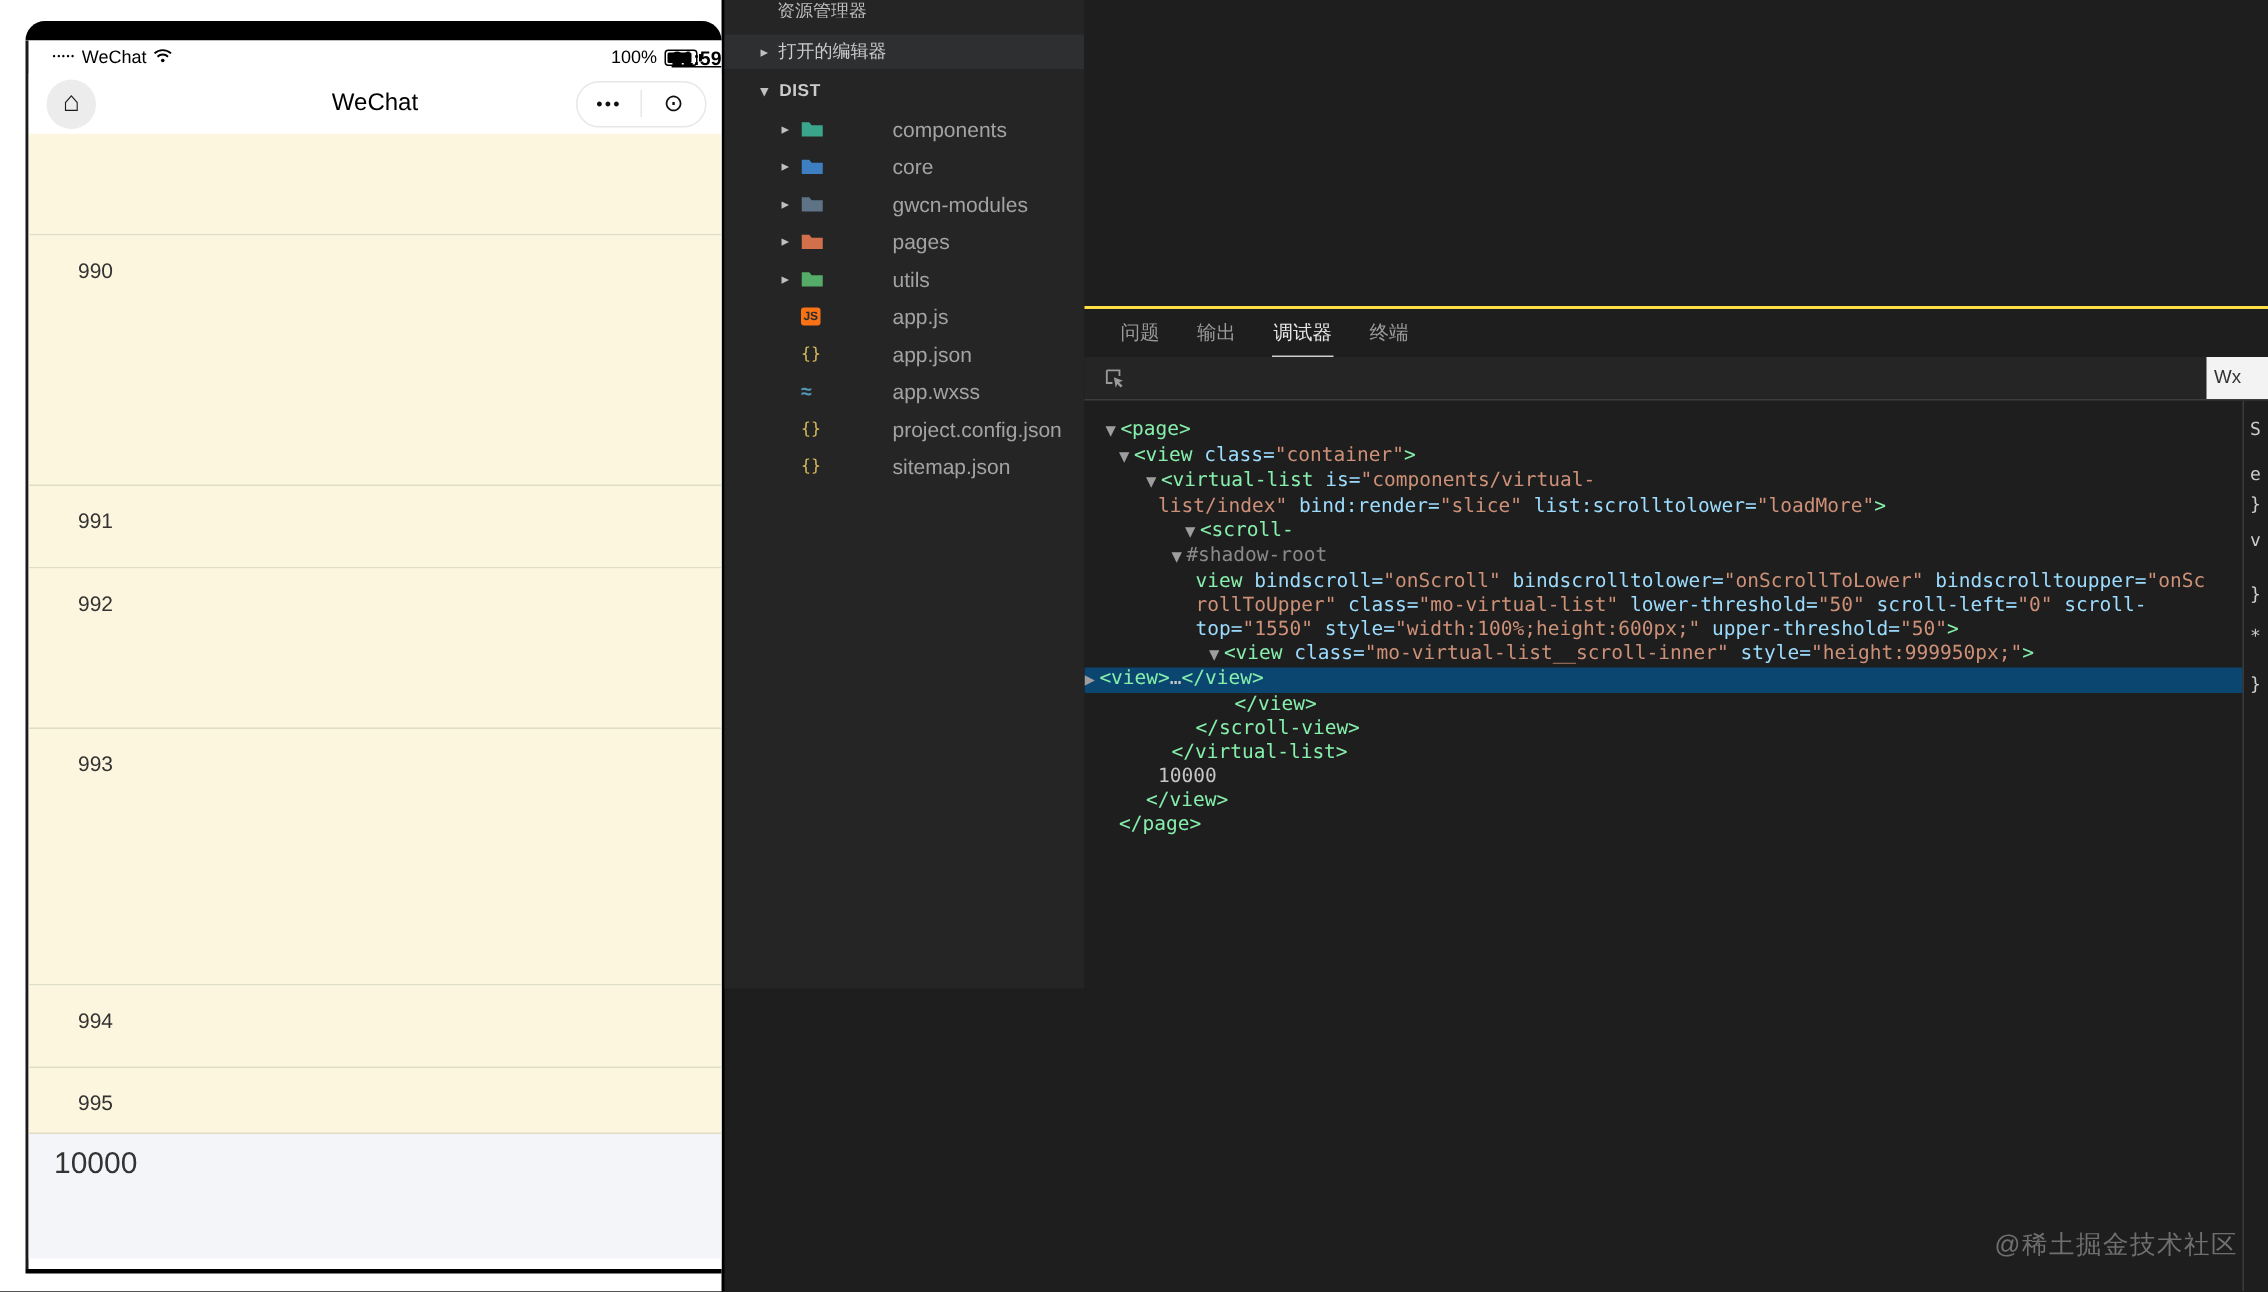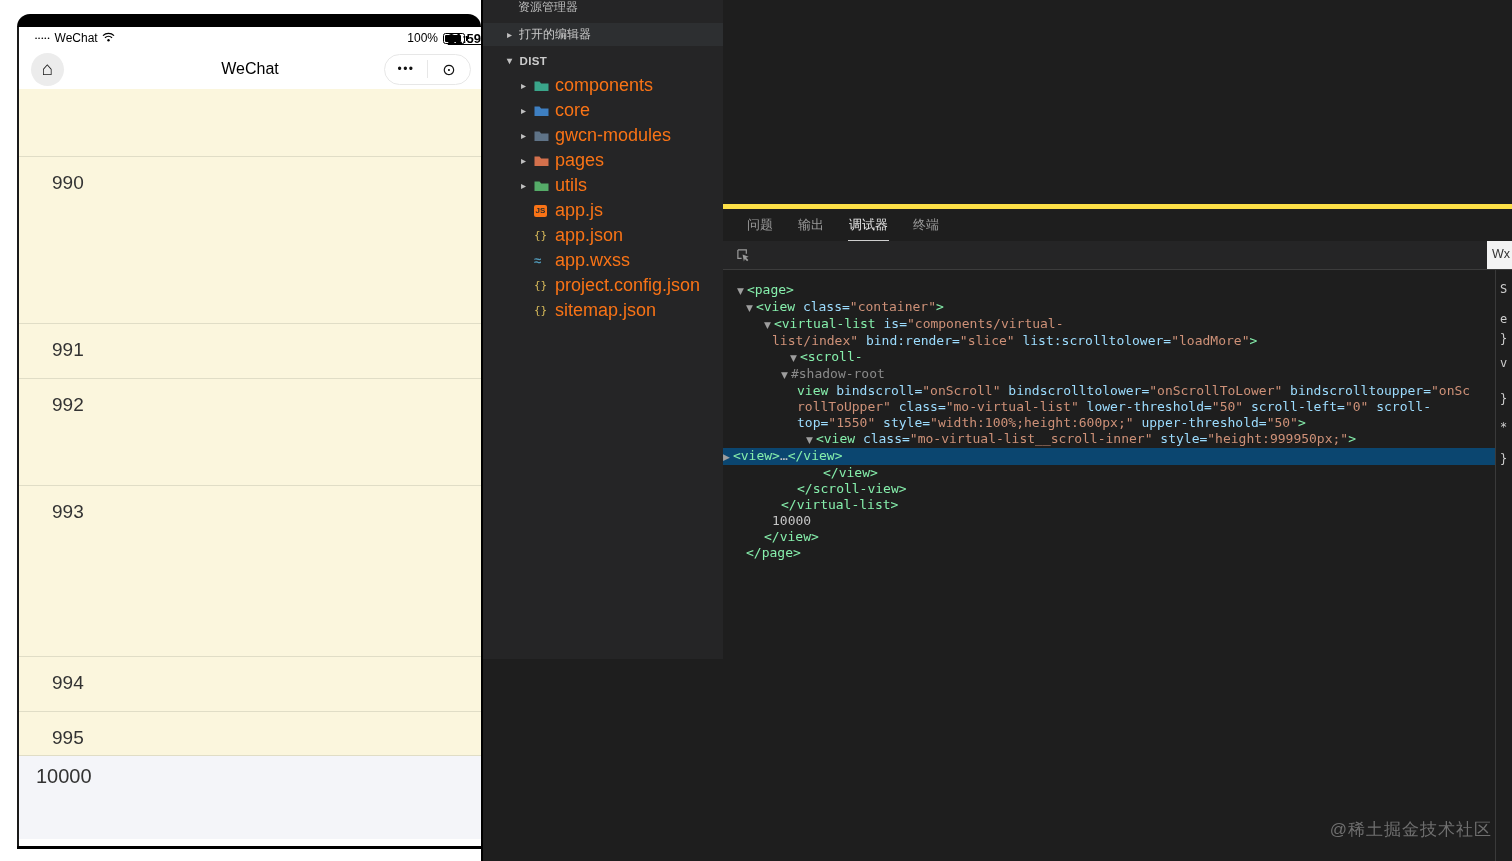--- a/index.html
+++ b/index.html
@@ -26,48 +26,48 @@
   .navbar { height:40px; flex:none; position:relative; display:flex; align-items:center; background:#fff; }
   .home-btn { position:absolute; left:12px; width:33px; height:33px; border-radius:50%; background:#ececec; display:flex; align-items:center; justify-content:center; font-size:19px; color:#1a1a1a; cursor:pointer; }
   .nav-title { width:100%; text-align:center; font-size:16px; color:#000; }
   .capsule { position:absolute; right:10px; width:87px; height:31px; border:1px solid #e7e7e7; border-radius:16px; background:#fff; display:flex; align-items:center; }
   .cap-dots { flex:1; text-align:center; font-size:12px; letter-spacing:1.5px; color:#111; cursor:pointer; }
   .cap-div { width:1px; height:18px; background:#e7e7e7; }
   .cap-target { flex:1; text-align:center; font-size:16px; color:#111; cursor:pointer; }
 
   .phone-list { flex:none; }
   .p-item { background:#fbf6dd; border-bottom:1px solid #e0ddc6; }
-  .p-num { font-size:19px; color:#333; padding:15px 0 0 33px; }
+  .p-num { font-size:14px; color:#333; padding:15px 0 0 33px; }
   .p-footer { height:83px; background:#f4f5f9; font-size:20px; color:#333; padding:9px 0 0 17px; }
 
   
   .explorer { width:240px; height:659px; background:#252526; flex:none; color:#ccc; overflow:hidden; }
   .exp-title { height:14px; overflow:hidden; padding-left:35px; font-size:12px; color:#bcbcbc; line-height:18px; margin-top:-2px; margin-bottom:11px; }
   .exp-section { height:23px; background:#2d2f31; display:flex; align-items:center; padding-left:24px; gap:7px; font-size:12px; color:#cccccc; cursor:pointer; }
   .exp-root { height:25px; display:flex; align-items:center; padding-left:24px; gap:7px; font-size:11.5px; font-weight:bold; letter-spacing:.4px; color:#cccccc; cursor:pointer; margin-top:2px; }
   .chev { font-size:10px; color:#c0c0c0; }
   .exp-row { height:25px; display:flex; align-items:center; padding-left:38px; cursor:pointer; }
   .exp-chev { width:13px; font-size:10px; color:#c0c0c0; flex:none; }
   .exp-icon { width:21px; flex:none; display:flex; align-items:center; }
   .ic-js { font-size:8px; font-weight:bold; color:#2b2b2b; background:#f97316; width:13px; height:12px; display:flex; align-items:center; justify-content:center; border-radius:2px; }
   .ic-json { font-size:11px; color:#d7ba5a; font-family:"DejaVu Sans Mono",monospace; }
   .ic-wxss { font-size:13px; color:#519aba; font-weight:bold; }
-  .exp-label { font-size:18px; color:#f97316; }
+  .exp-label { font-size:14px; color:#a3a3a3;margin-left:40px; }
 
   
   .right { flex:1; height:861px; display:flex; flex-direction:column; background:#1e1e1e; position:relative; }
   .editor-empty { height:204px; flex:none; background:#1e1e1e; }
-  .panel { flex:1; border-top:5px solid #fde047; display:flex; flex-direction:column; position:relative; }
+  .panel { flex:1; border-top:2px solid #fde047; display:flex; flex-direction:column; position:relative; }
   .panel-tabs { height:32px; flex:none; display:flex; align-items:stretch; padding-left:23px; gap:23px; }
   .ptab { font-size:13px; color:#9a9a9a; display:flex; align-items:center; cursor:pointer; border-bottom:1px solid transparent; padding:0 1px; }
   .ptab.active { color:#e7e7e7; border-bottom-color:#cfcfcf; }
   .dt-bar { height:29px; flex:none; background:#252526; border-bottom:1px solid #3c3c3c; display:flex; align-items:center; padding-left:13px; position:relative; }
   .dt-inspect { margin-right:27px; display:flex; cursor:pointer; }
   .dt-tab { font-size:12.5px; color:#b5b5b5; margin-right:29px; cursor:pointer; white-space:nowrap; }
-  .wx-tab { position:absolute; right:0; top:0; bottom:0; width:25px; background:#f3f3f3; color:#333; font-size:12.5px; padding:6px 0 0 5px; overflow:hidden; cursor:pointer; }
+  .wx-tab { position:absolute; right:0; top:0; bottom:0; width:41px; background:#f3f3f3; color:#333; font-size:12.5px; padding:6px 0 0 5px; overflow:hidden; cursor:pointer; }
   .dom-area { flex:1; position:relative; overflow:hidden; }
   .wxml-tree { position:absolute; left:0; right:17px; top:12px; bottom:0; font-family:"DejaVu Sans Mono",monospace; font-size:13px; line-height:16px; cursor:default; }
   .code-line { white-space:pre; color:#c5c5c5; }
   .code-line.hl { background:#0b4670; }
   .c-ar { color:#9e9e9e; font-size:9px; font-family:"DejaVu Sans",sans-serif; margin-right:3px; }
   .c-tag { color:#86efac; }
   .c-attr { color:#9cdcfe; }
   .c-val { color:#ce9178; }
   .c-dim { color:#8a8a8a; }
   .c-plain { color:#c5c5c5; }

